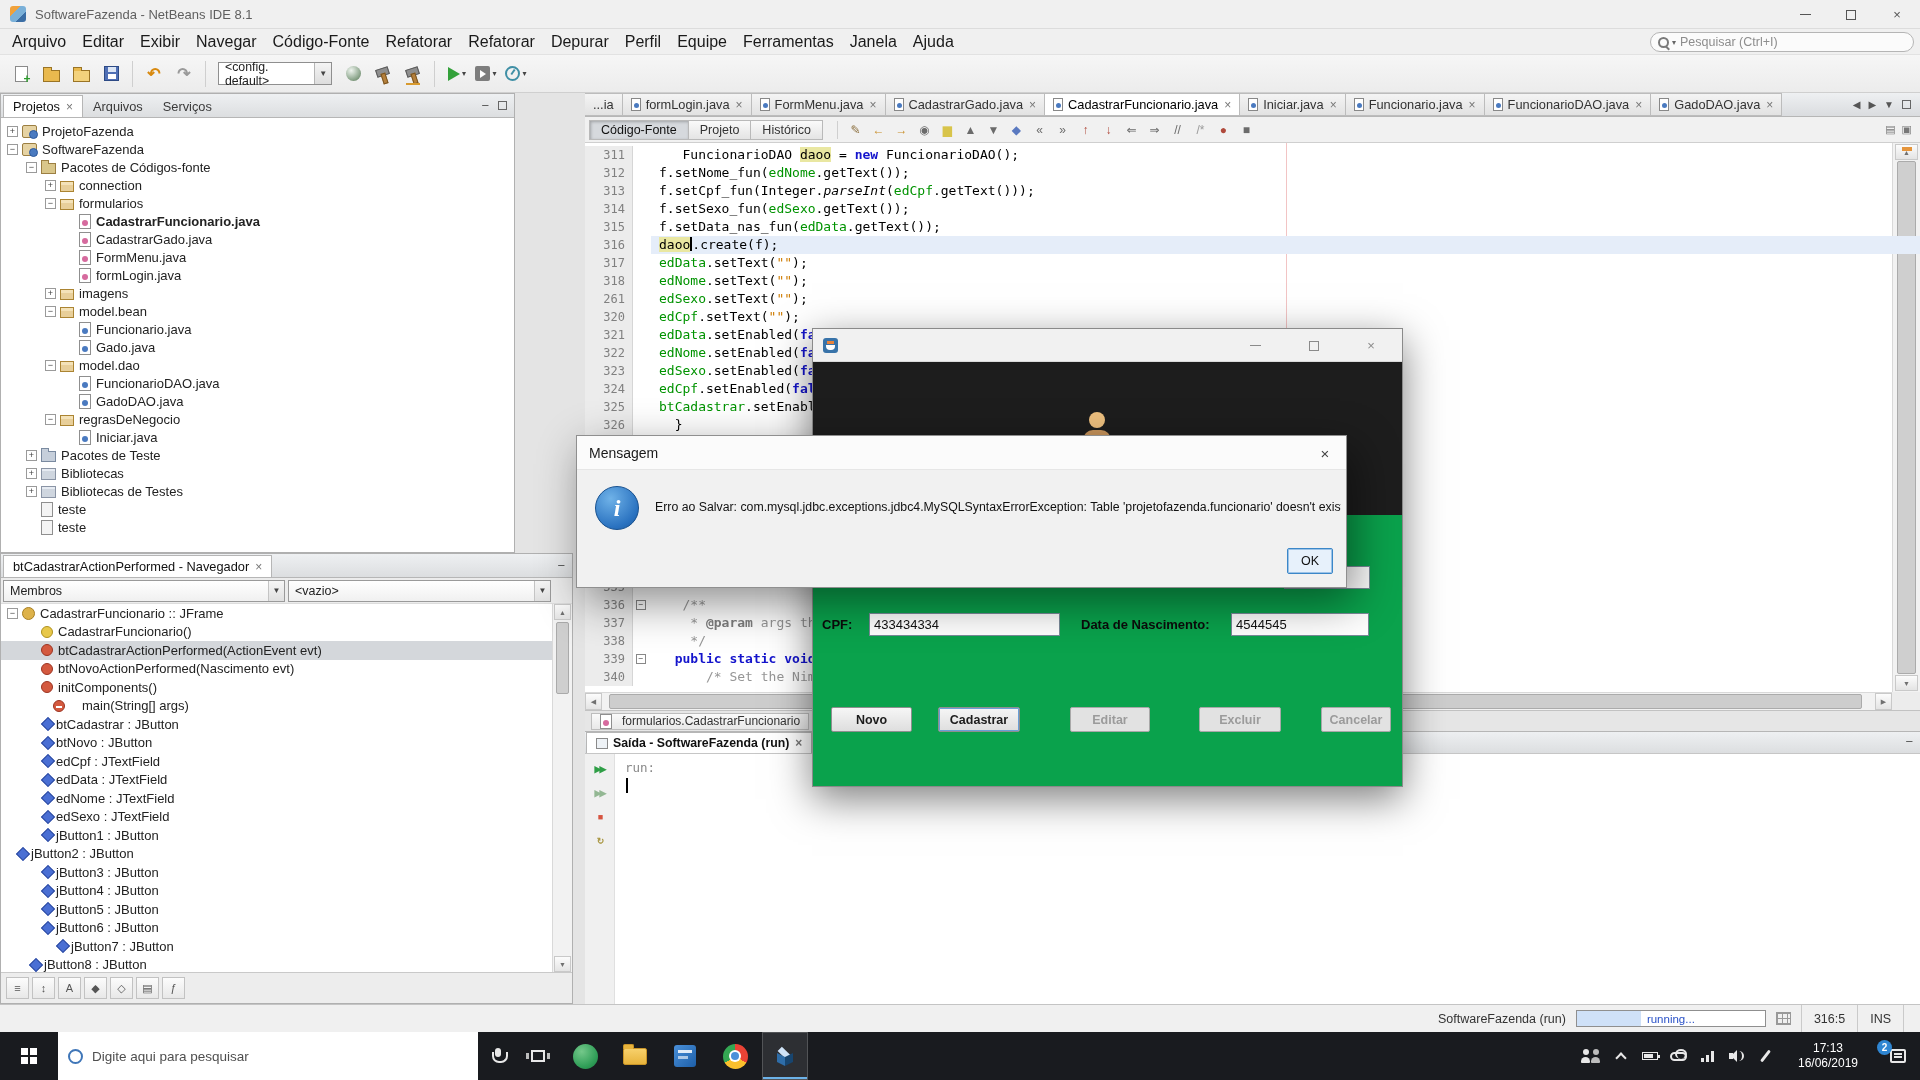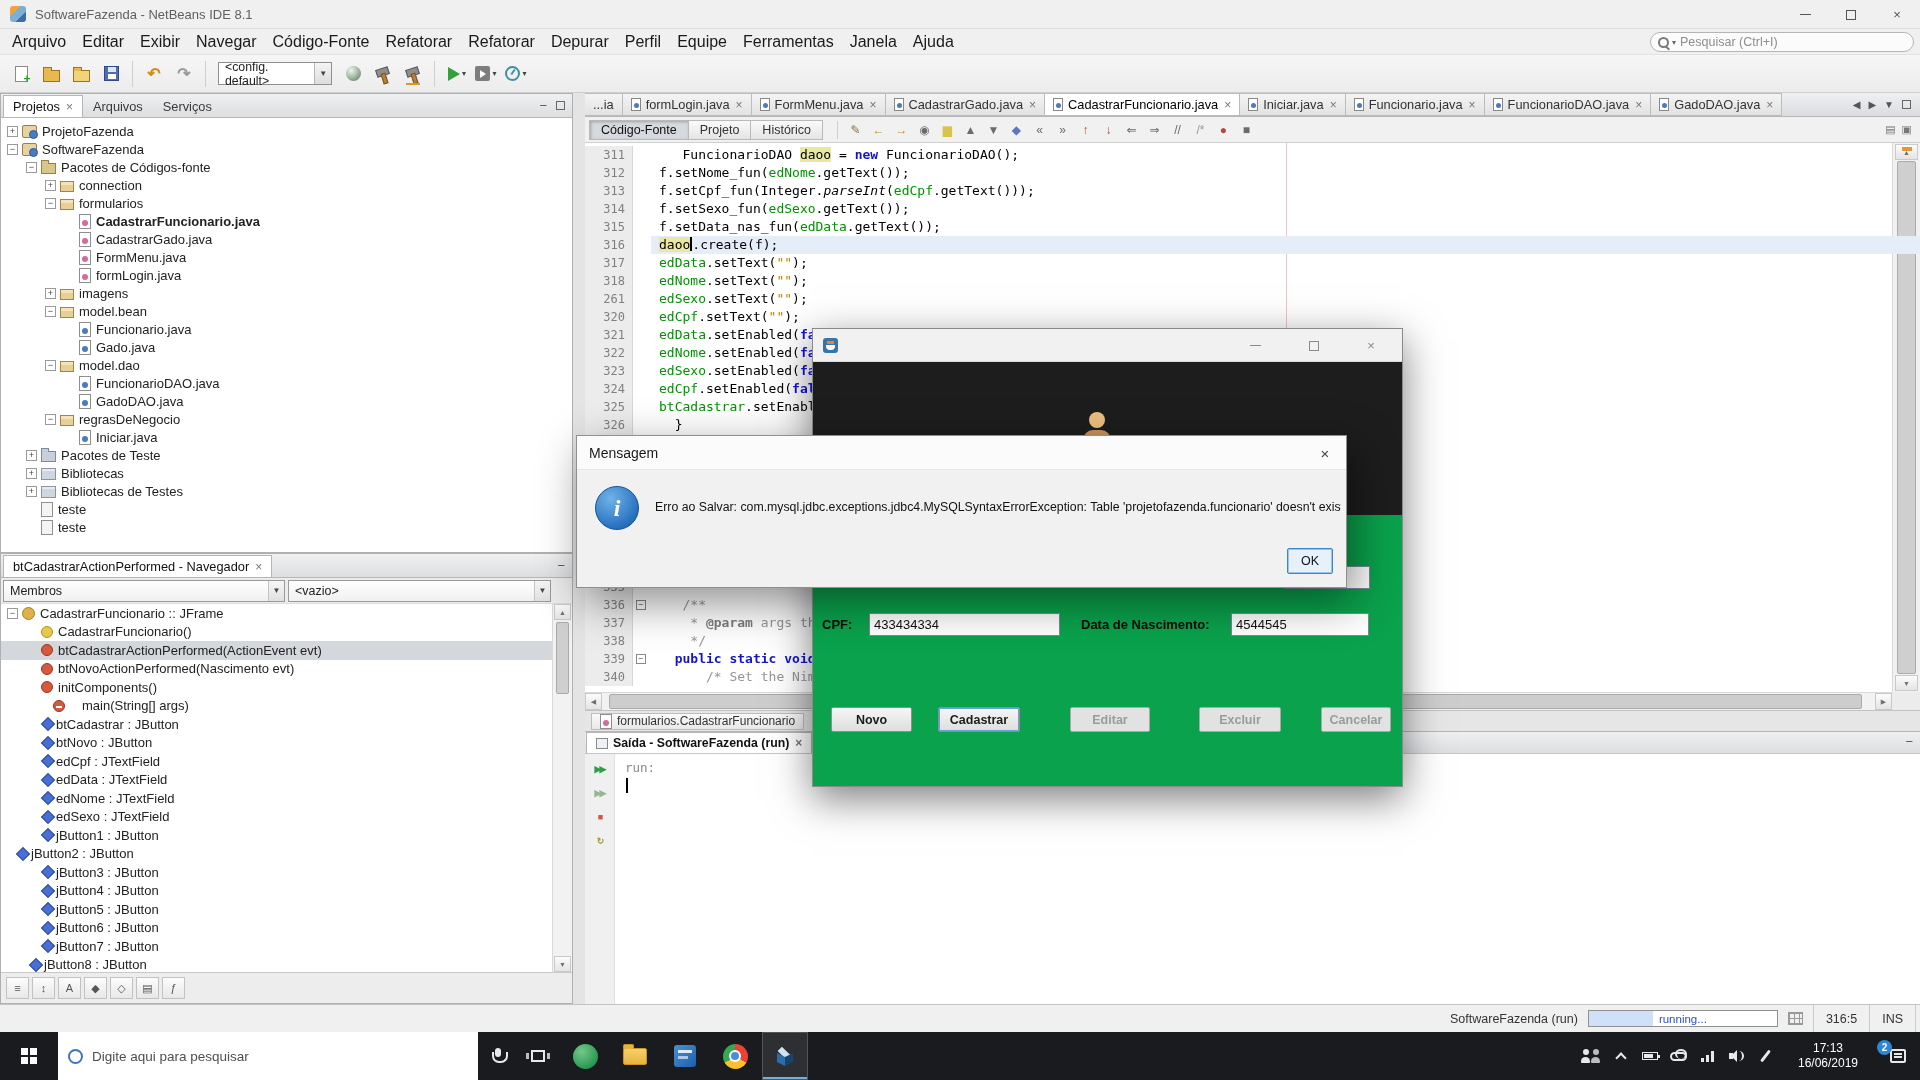--- a/index.html
+++ b/index.html
@@ -52,21 +52,21 @@
 .tb-debug-project .sh::after{content:'';position:absolute;left:5px;top:4px;width:0;height:0;border-left:6px solid #fff;border-top:4px solid transparent;border-bottom:4px solid transparent}
 .tb-profile-project .sh{width:15px;height:15px;border:2px solid #3f8fa5;border-radius:50%;position:relative}
 .tb-profile-project .sh::after{content:'';position:absolute;left:5px;top:1px;width:2px;height:6px;background:#3f8fa5;transform:rotate(35deg)}
 #config-combo{width:114px;height:23px;border:1px solid #8f8f8f;background:#fff;display:flex;align-items:center;font-size:12.3px;padding-left:6px;color:#222;margin:0 6px}
 .combo-btn{margin-left:auto;width:17px;height:100%;background:linear-gradient(#f4f4f4,#ddd);border-left:1px solid #b5b5b5;display:flex;align-items:center;justify-content:center;font-size:8px;color:#444}
 
 
 #workspace{position:absolute;left:0;top:93px;width:1920px;height:911px;background:#e4e4e4}
 #left-col{position:absolute;left:0;top:0;width:573px;height:911px}
 .panel{background:#fff;border:1px solid #b0b0b0}
-#projects-panel{position:absolute;left:0;top:0;width:573px;height:460px}
+#projects-panel{position:absolute;left:0;top:0;width:515px;height:460px}
 #navigator-panel{position:absolute;left:0;top:460px;width:573px;height:451px}
 .panel-tabs{height:24px;background:linear-gradient(#eef0f2,#dcdee0);border-bottom:1px solid #b6b6b6;display:flex;align-items:flex-end;padding-left:2px;position:relative}
 .panel-tab{height:22px;display:flex;align-items:center;padding:0 9px;font-size:12.8px;color:#3a3a3a;border:1px solid transparent;border-bottom:none;white-space:nowrap}
 .panel-tab.active{background:#fff;border-color:#b6b6b6;color:#111}
 .tab-x{margin-left:6px;color:#777;font-size:12px}
 .panel-tab-actions{margin-left:auto;display:flex;align-items:center;padding-right:7px;gap:9px;height:24px}
 .pt-act{color:#555;font-size:13px;line-height:13px}
 .pt-box{width:9px;height:9px;border:1px solid #666;display:block}
 
 #projects-tree{position:absolute;top:24px;left:0;right:0;bottom:0;background:#fff;padding-top:4px;overflow:hidden}
@@ -150,42 +150,42 @@
 #v-scroll .vs-btn.down{bottom:1px}
 #vs-thumb{position:absolute;left:4px;right:4px;top:18px;bottom:18px;background:#cfcfcf;border:1px solid #ababab;border-radius:2px}
 #err-tick{position:absolute;right:8px;top:4px;width:10px;height:4px;background:#e5953c;z-index:3}
 #h-scroll{position:absolute;left:0;top:599px;width:1307px;height:18px;background:#f2f2f2;border-top:1px solid #d9d9d9}
 .hs-btn{position:absolute;top:0;width:17px;height:17px;border:1px solid #c9c9c9;background:linear-gradient(#fcfcfc,#e4e4e4);display:flex;align-items:center;justify-content:center;font-size:7px;color:#707070}
 .hs-btn.left{left:0}
 .hs-btn.right{right:0}
 #hs-thumb{position:absolute;left:24px;right:30px;top:1px;height:15px;background:#cdcdcd;border:1px solid #ababab;border-radius:2px}
 #hs-corner{position:absolute;left:1307px;top:599px;width:28px;height:18px;background:#ececec}
 #minimized-row{position:absolute;left:0;top:617px;right:0;height:21px;background:#e6e6e6;border-top:1px solid #c2c2c2;display:flex;align-items:center;padding-left:6px}
-.min-tab{display:flex;align-items:center;height:17px;padding:0 8px;background:linear-gradient(#fafafa,#e8e8e8);border:1px solid #bdbdbd;font-size:12px;color:#333}
+.min-tab{display:flex;align-items:center;gap:5px;height:17px;padding:0 8px;background:linear-gradient(#fafafa,#e8e8e8);border:1px solid #bdbdbd;font-size:12px;color:#333}
 
 
 #output-panel{position:absolute;left:0;top:638px;right:0;bottom:0;background:#fff;border-top:1px solid #b6b6b6}
 #output-tabs-row{height:22px;background:linear-gradient(#eef0f2,#dcdee0);border-bottom:1px solid #c6c6c6;display:flex;align-items:flex-end;position:relative;padding-left:1px}
 #output-tabs-row .panel-tab{height:21px;font-size:12.3px;font-weight:bold}
 #output-body{position:absolute;top:22px;left:0;right:0;bottom:0;display:flex}
 #output-gutter{width:30px;background:#f0f0f0;border-right:1px solid #e0e0e0;display:flex;flex-direction:column;align-items:center;padding-top:5px;gap:4px;flex:none}
 .ogi{width:22px;height:20px;display:flex;align-items:center;justify-content:center;font-size:9px;letter-spacing:-2px;font-weight:bold}
 #output-content{flex:1;padding:6px 0 0 10px;font-family:"DejaVu Sans Mono",monospace;font-size:12.5px;color:#8a8a8a}
 #output-caret{width:2px;height:15px;background:#000;margin-top:3px;margin-left:1px}
 
 
 #status-bar{position:absolute;left:0;top:1004px;width:1920px;height:28px;background:#f0f0f0;border-top:1px solid #c4c4c4;display:flex;align-items:center;font-size:12.5px;color:#333}
 .sb-spacer{flex:1}
 #sb-task{padding:0 10px}
 #sb-progress{width:190px;height:17px;border:1px solid #8f8f8f;background:#fff;position:relative;display:flex;align-items:center;justify-content:center;font-size:11.5px;color:#2a52c8}
 .sb-fill{position:absolute;left:0;top:0;bottom:0;width:34%;background:#cfe1f8}
 #sb-progress span{position:relative;z-index:1}
 #sb-grid{width:15px;height:13px;margin:0 10px;border:1px solid #999;background-image:linear-gradient(#999 1px,transparent 1px),linear-gradient(90deg,#999 1px,transparent 1px);background-size:5px 5px}
 .sb-cell{padding:0 12px;border-left:1px solid #cacaca;height:100%;display:flex;align-items:center}
-#sb-ins{margin-right:4px;border-right:1px solid #cacaca}
+#sb-ins{margin-right:16px;border-right:1px solid #cacaca}
 
 
 #jframe{position:absolute;left:812px;top:328px;width:591px;height:459px;background:#fff;border:1px solid #8a8a8a;box-shadow:0 12px 38px rgba(0,0,0,.5);z-index:40}
 #jf-titlebar{position:absolute;left:0;top:0;right:0;height:33px;background:#f1f1f1;border-bottom:1px solid #dadada}
 .java-icon{position:absolute;left:10px;top:9px;width:15px;height:15px;border-radius:3px;background:#3873a9}
 .java-icon::before{content:'';position:absolute;left:4px;top:3px;width:7px;height:3px;background:#e8833c}
 .java-icon::after{content:'';position:absolute;left:3px;bottom:3px;width:9px;height:5px;background:#fff;border-radius:0 0 4px 4px}
 .jwc{position:absolute;top:0;width:34px;height:33px;color:#8a8a8a;display:flex;align-items:center;justify-content:center;font-size:13px}
 #jwc-min{left:425px}#jwc-max{left:484px}#jwc-close{left:541px}
 .jwc .glyph-min{background:#8a8a8a}
@@ -617,21 +617,21 @@
             <div class="nav-row" style="padding-left: 25px;">
               <span class="toggle-spacer"></span>
               <span class="tree-icon ic-field"></span>
               <span class="tree-label">jButton5 : JButton</span>
             </div>
             <div class="nav-row" style="padding-left: 25px;">
               <span class="toggle-spacer"></span>
               <span class="tree-icon ic-field"></span>
               <span class="tree-label">jButton6 : JButton</span>
             </div>
-            <div class="nav-row" style="padding-left: 25px;">
+            <div class="nav-row" style="padding-left: 40px;">
               <span class="toggle-spacer"></span>
               <span class="tree-icon ic-field"></span>
               <span class="tree-label">jButton7 : JButton</span>
             </div>
             <div class="nav-row" style="padding-left: 13px;">
               <span class="toggle-spacer"></span>
               <span class="tree-icon ic-field"></span>
               <span class="tree-label">jButton8 : JButton</span>
             </div>
           </div>

